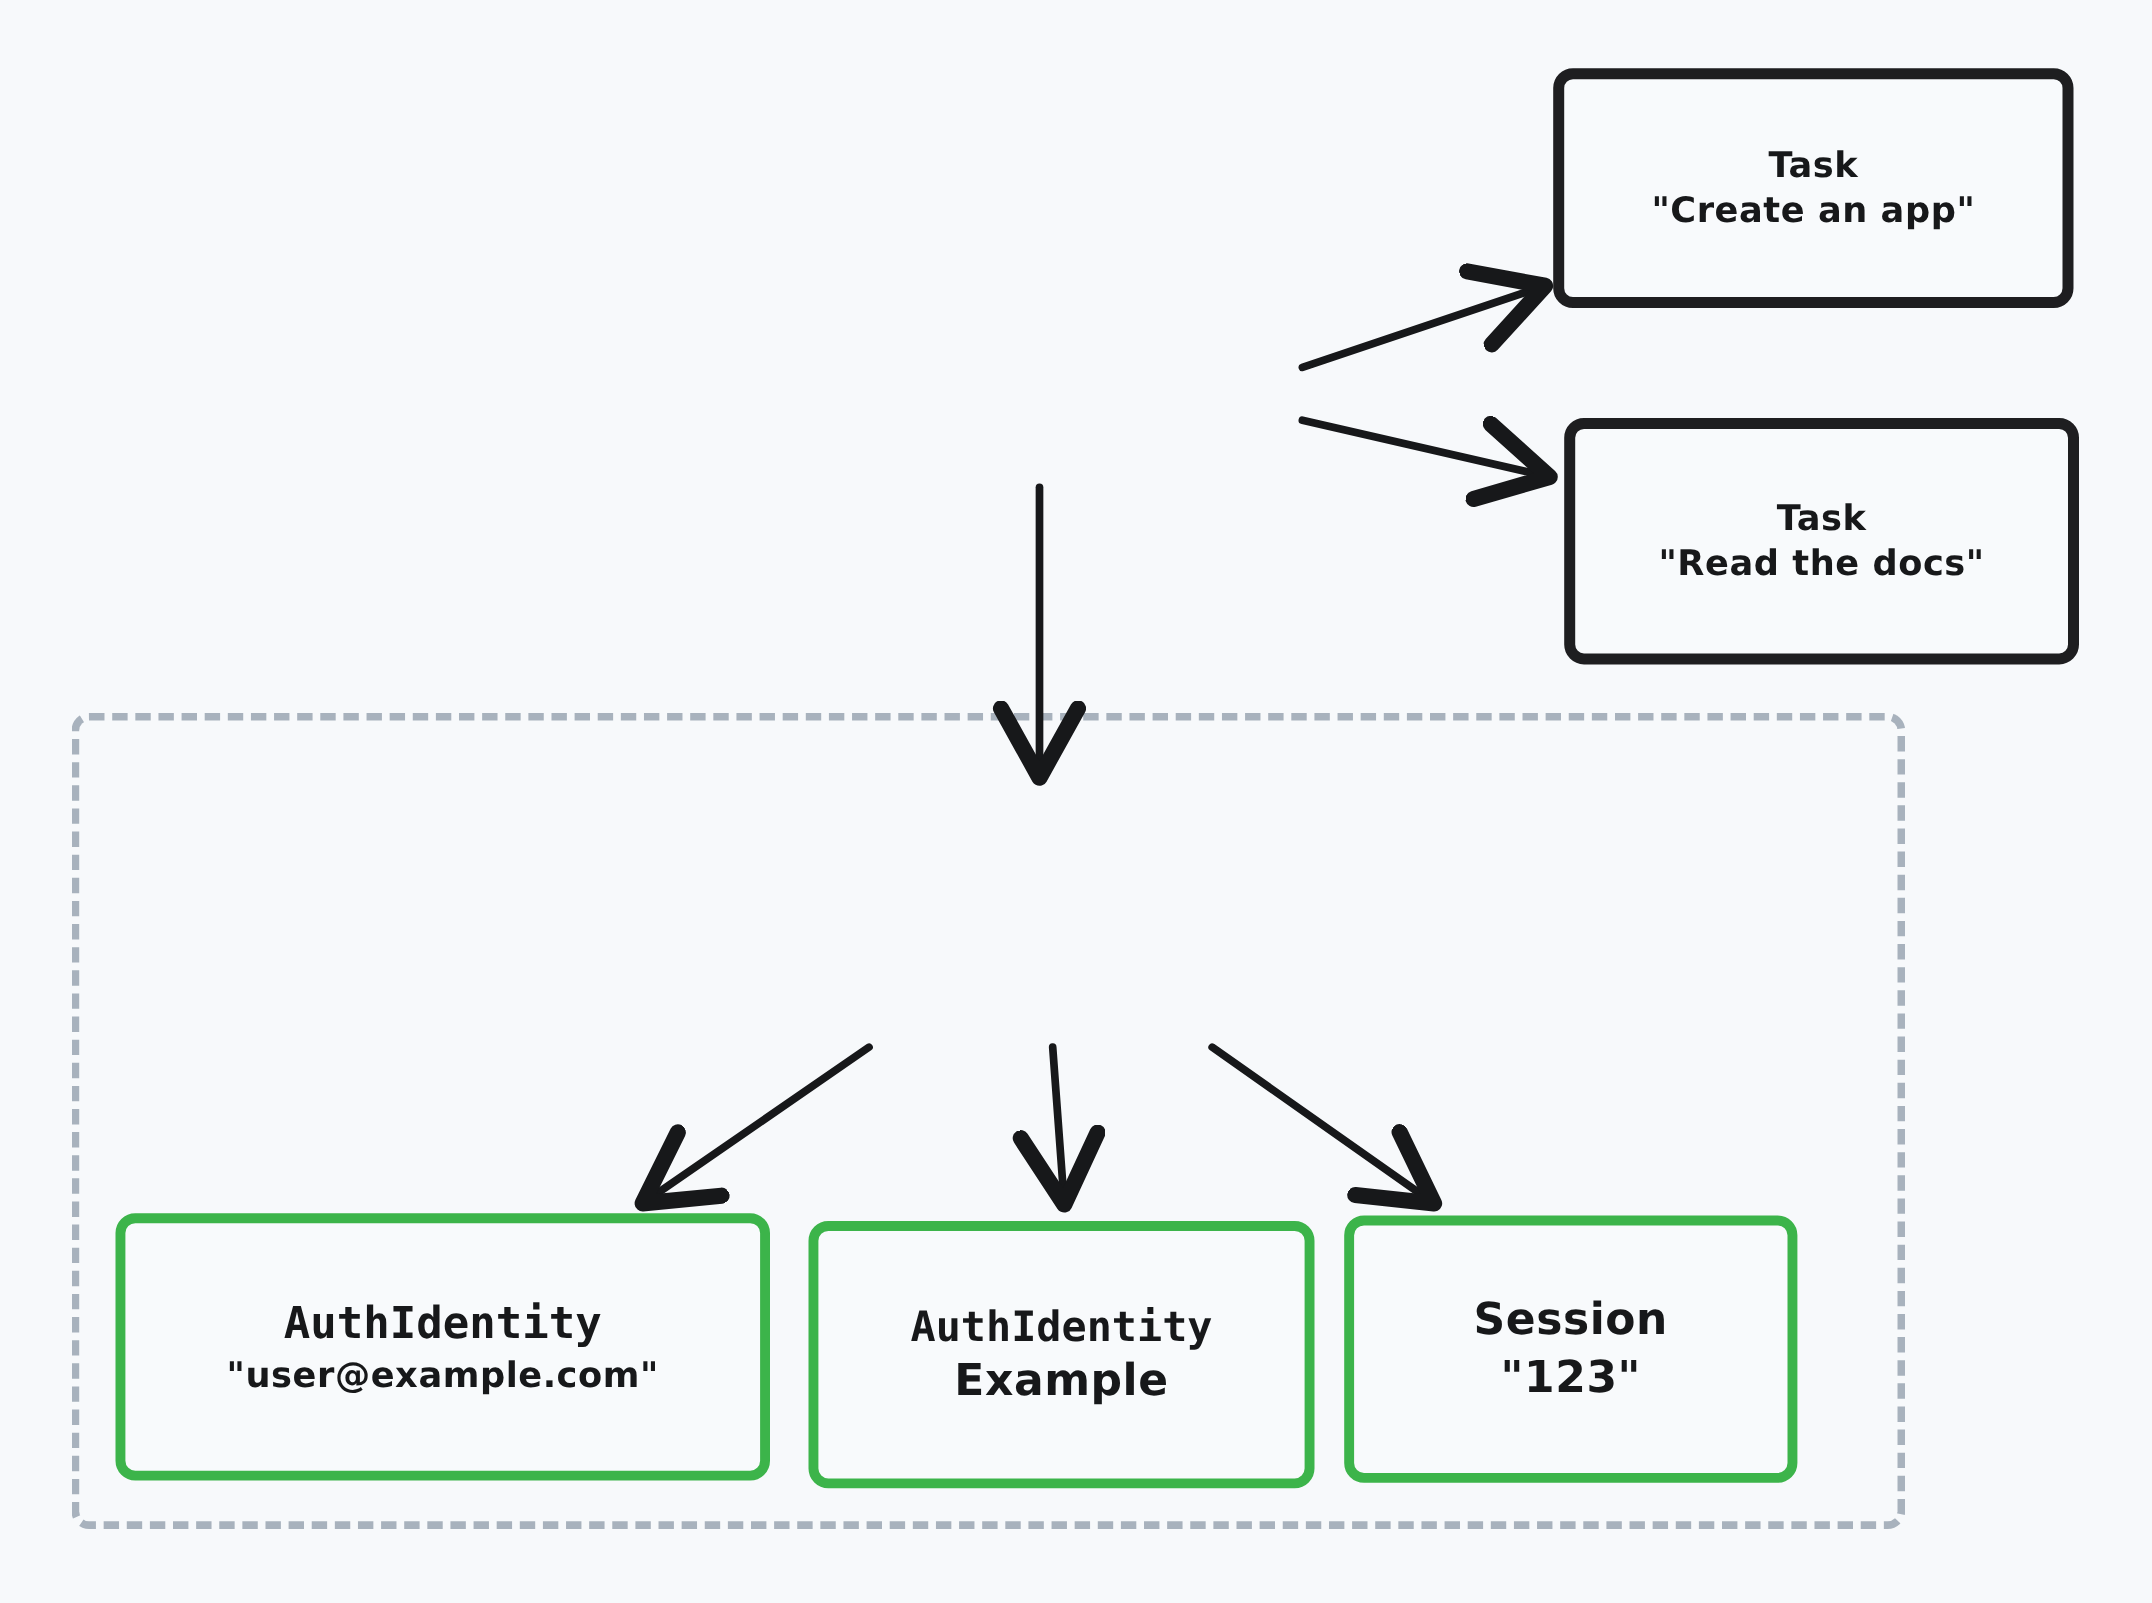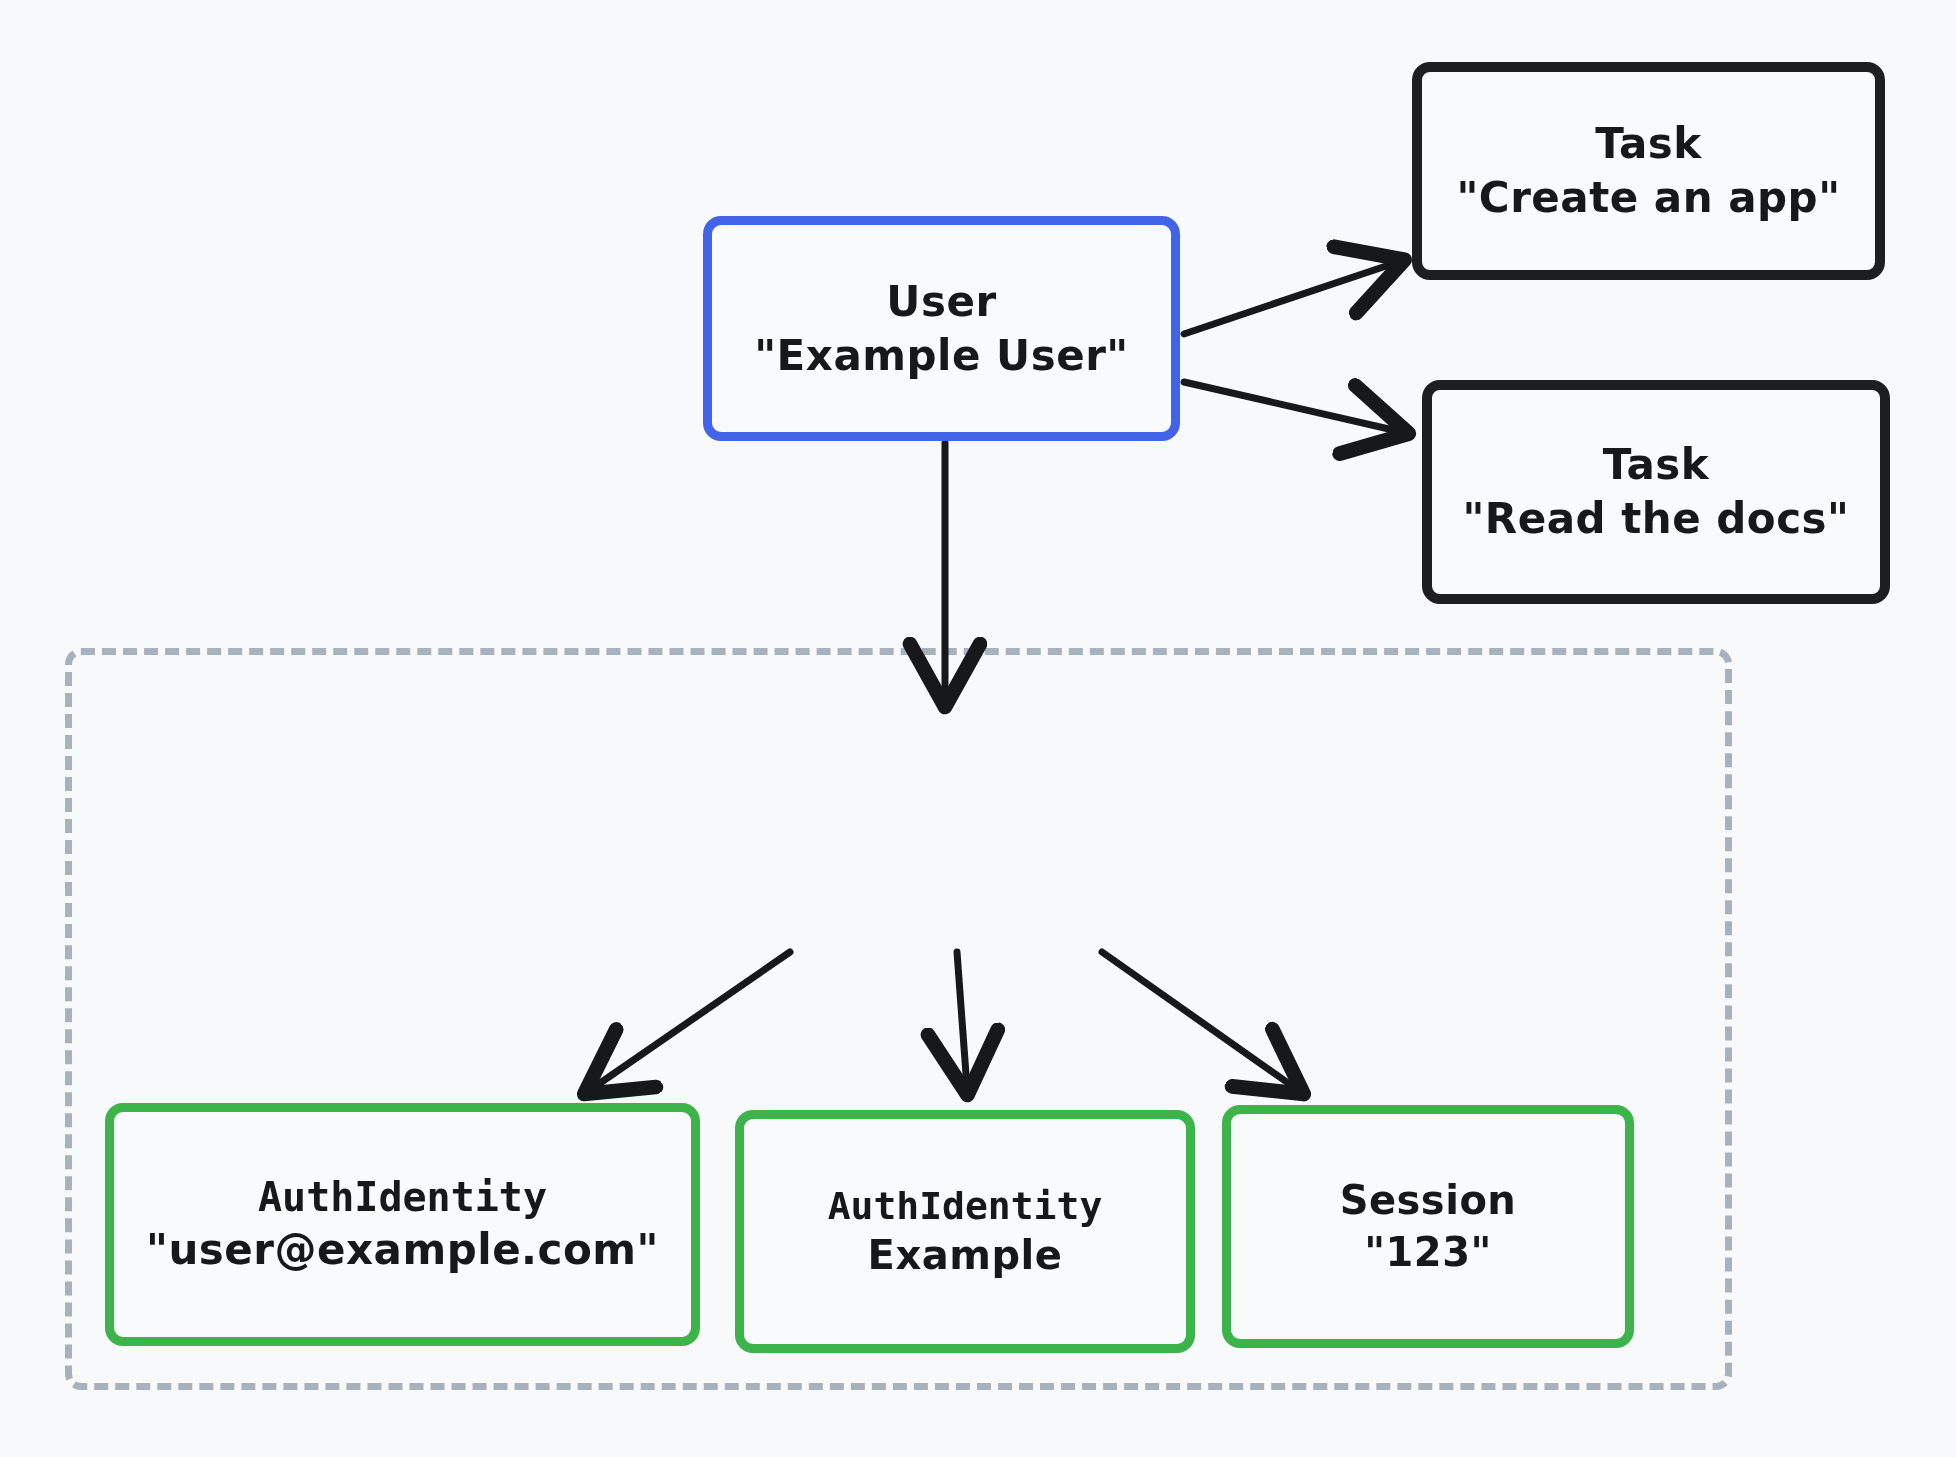--- a/index.html
+++ b/index.html
@@ -58,21 +58,21 @@
     font-family: "DejaVu Sans", sans-serif;
     font-weight: 700;
     letter-spacing: 0.5px;
   }
   .font-mono {
     font-family: "DejaVu Sans Mono", monospace;
     font-weight: 700;
     letter-spacing: 0px;
   }
 
-  .sz-42 { font-size: 42px; text-align: right; }
+  .sz-42 { font-size: 32px; text-align: right; }
   .sz-40 { font-size: 40px; }
   .sz-38 { font-size: 38px; }
 
   
   #arrow-layer {
     position: absolute;
     left: 0;
     top: 0;
     width: 1956px;
     height: 1457px;
@@ -111,24 +111,20 @@
 
     <g>
       <line x1="957" y1="952" x2="967" y2="1088" stroke="#17181a" stroke-width="7" stroke-linecap="round" marker-end="url(#ah)"></line>
     </g>
 
     <g>
       <line x1="1102" y1="952" x2="1298" y2="1090" stroke="#17181a" stroke-width="7" stroke-linecap="round" marker-end="url(#ah)"></line>
     </g>
   </svg>
 
-  <div class="node blue" style="left:703px; top:216px; width:477px; height:225px;">
-    <span class="line-type font-round sz-42">User</span>
-    <span class="line-value font-round sz-42">"Example User"</span>
-  </div>
 
   <div class="node black" style="left:1412px; top:62px; width:473px; height:218px;">
     <span class="line-type font-round sz-42">Task</span>
     <span class="line-value font-round sz-42">"Create an app"</span>
   </div>
 
   <div class="node black" style="left:1422px; top:380px; width:468px; height:224px;">
     <span class="line-type font-round sz-42">Task</span>
     <span class="line-value font-round sz-42">"Read the docs"</span>
   </div>

